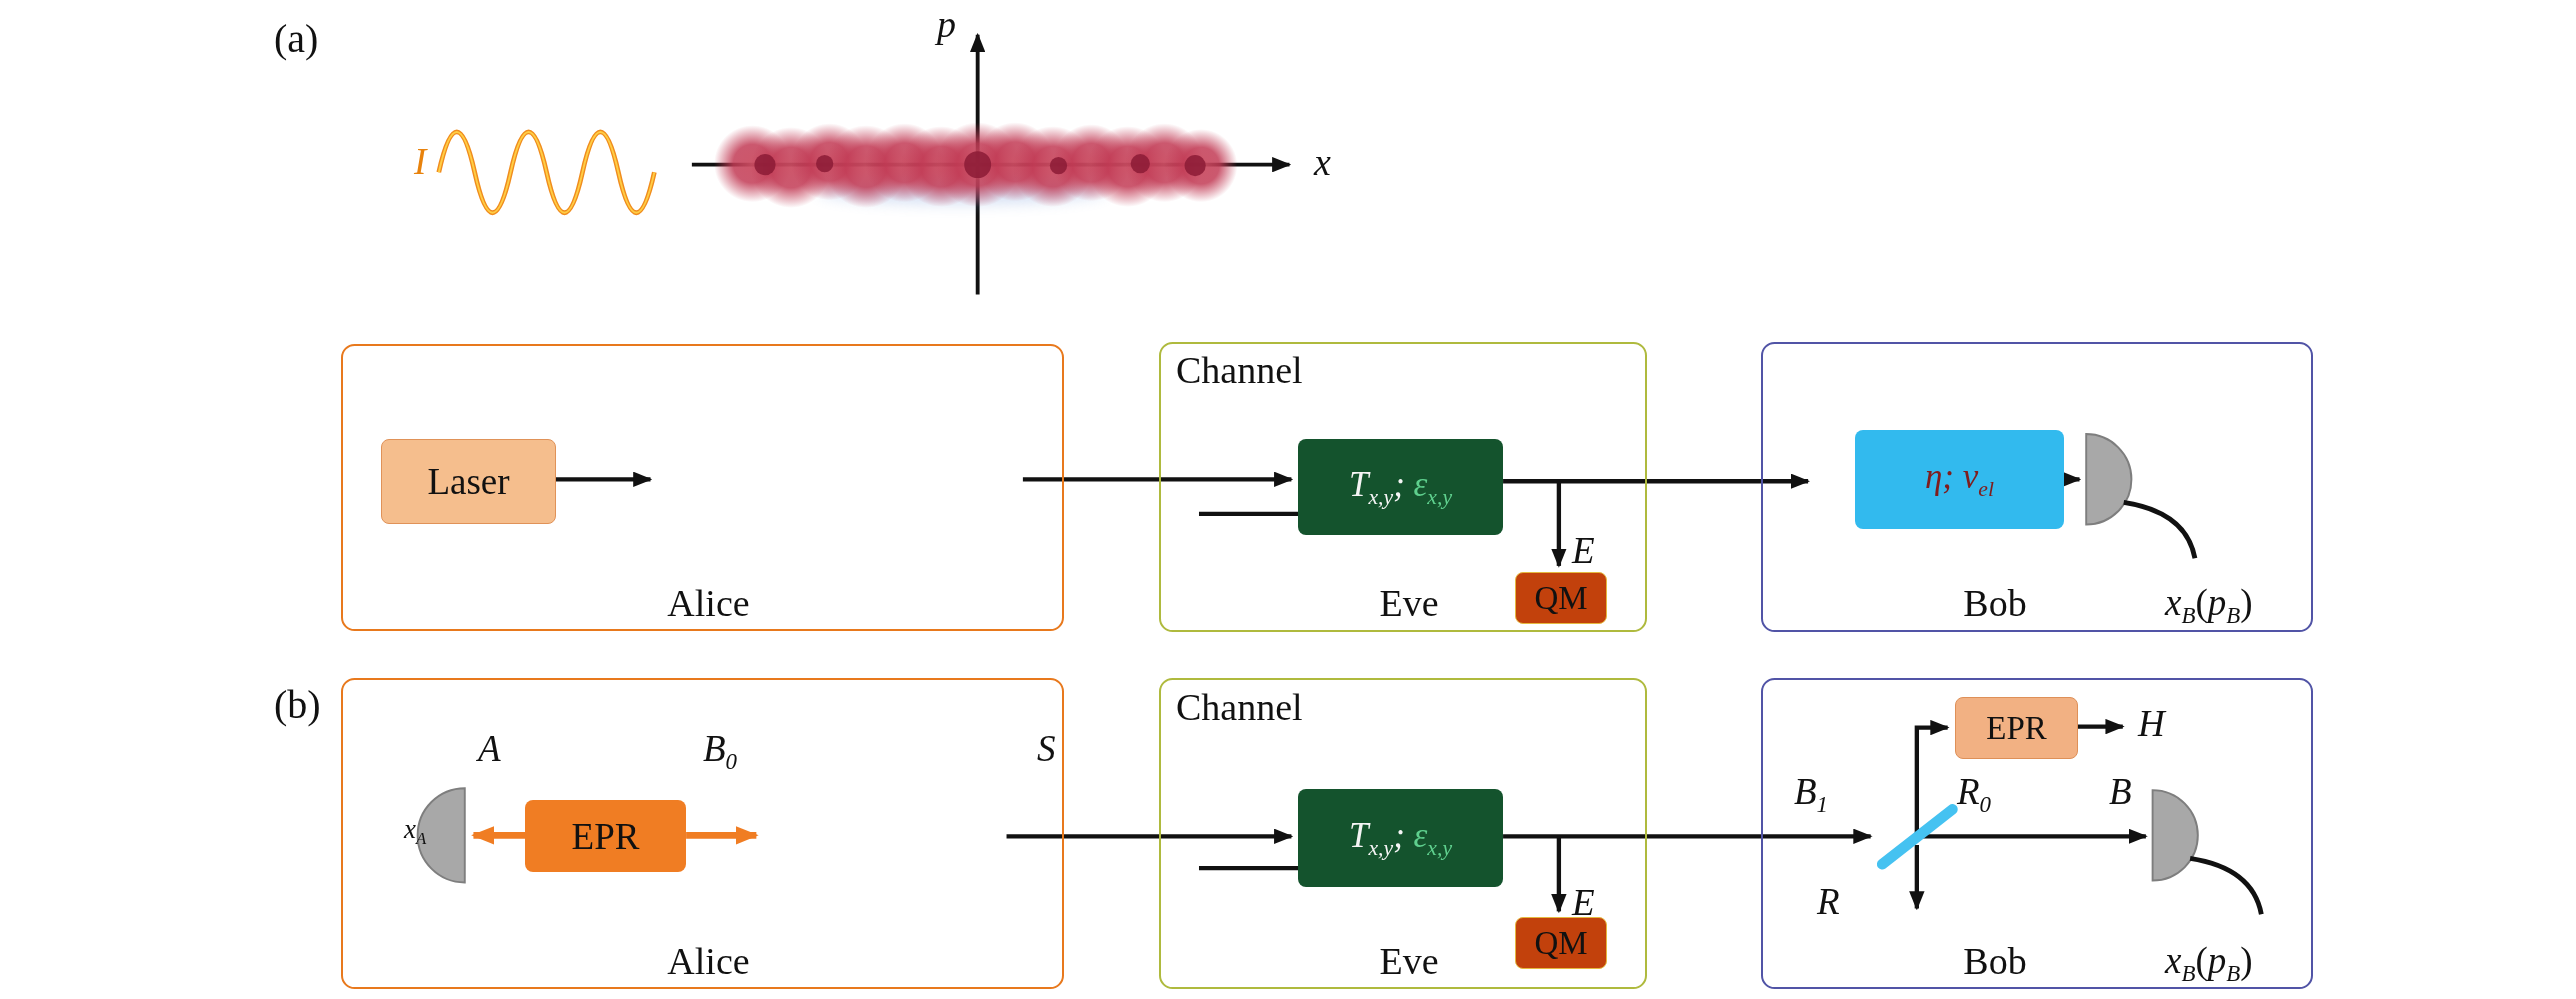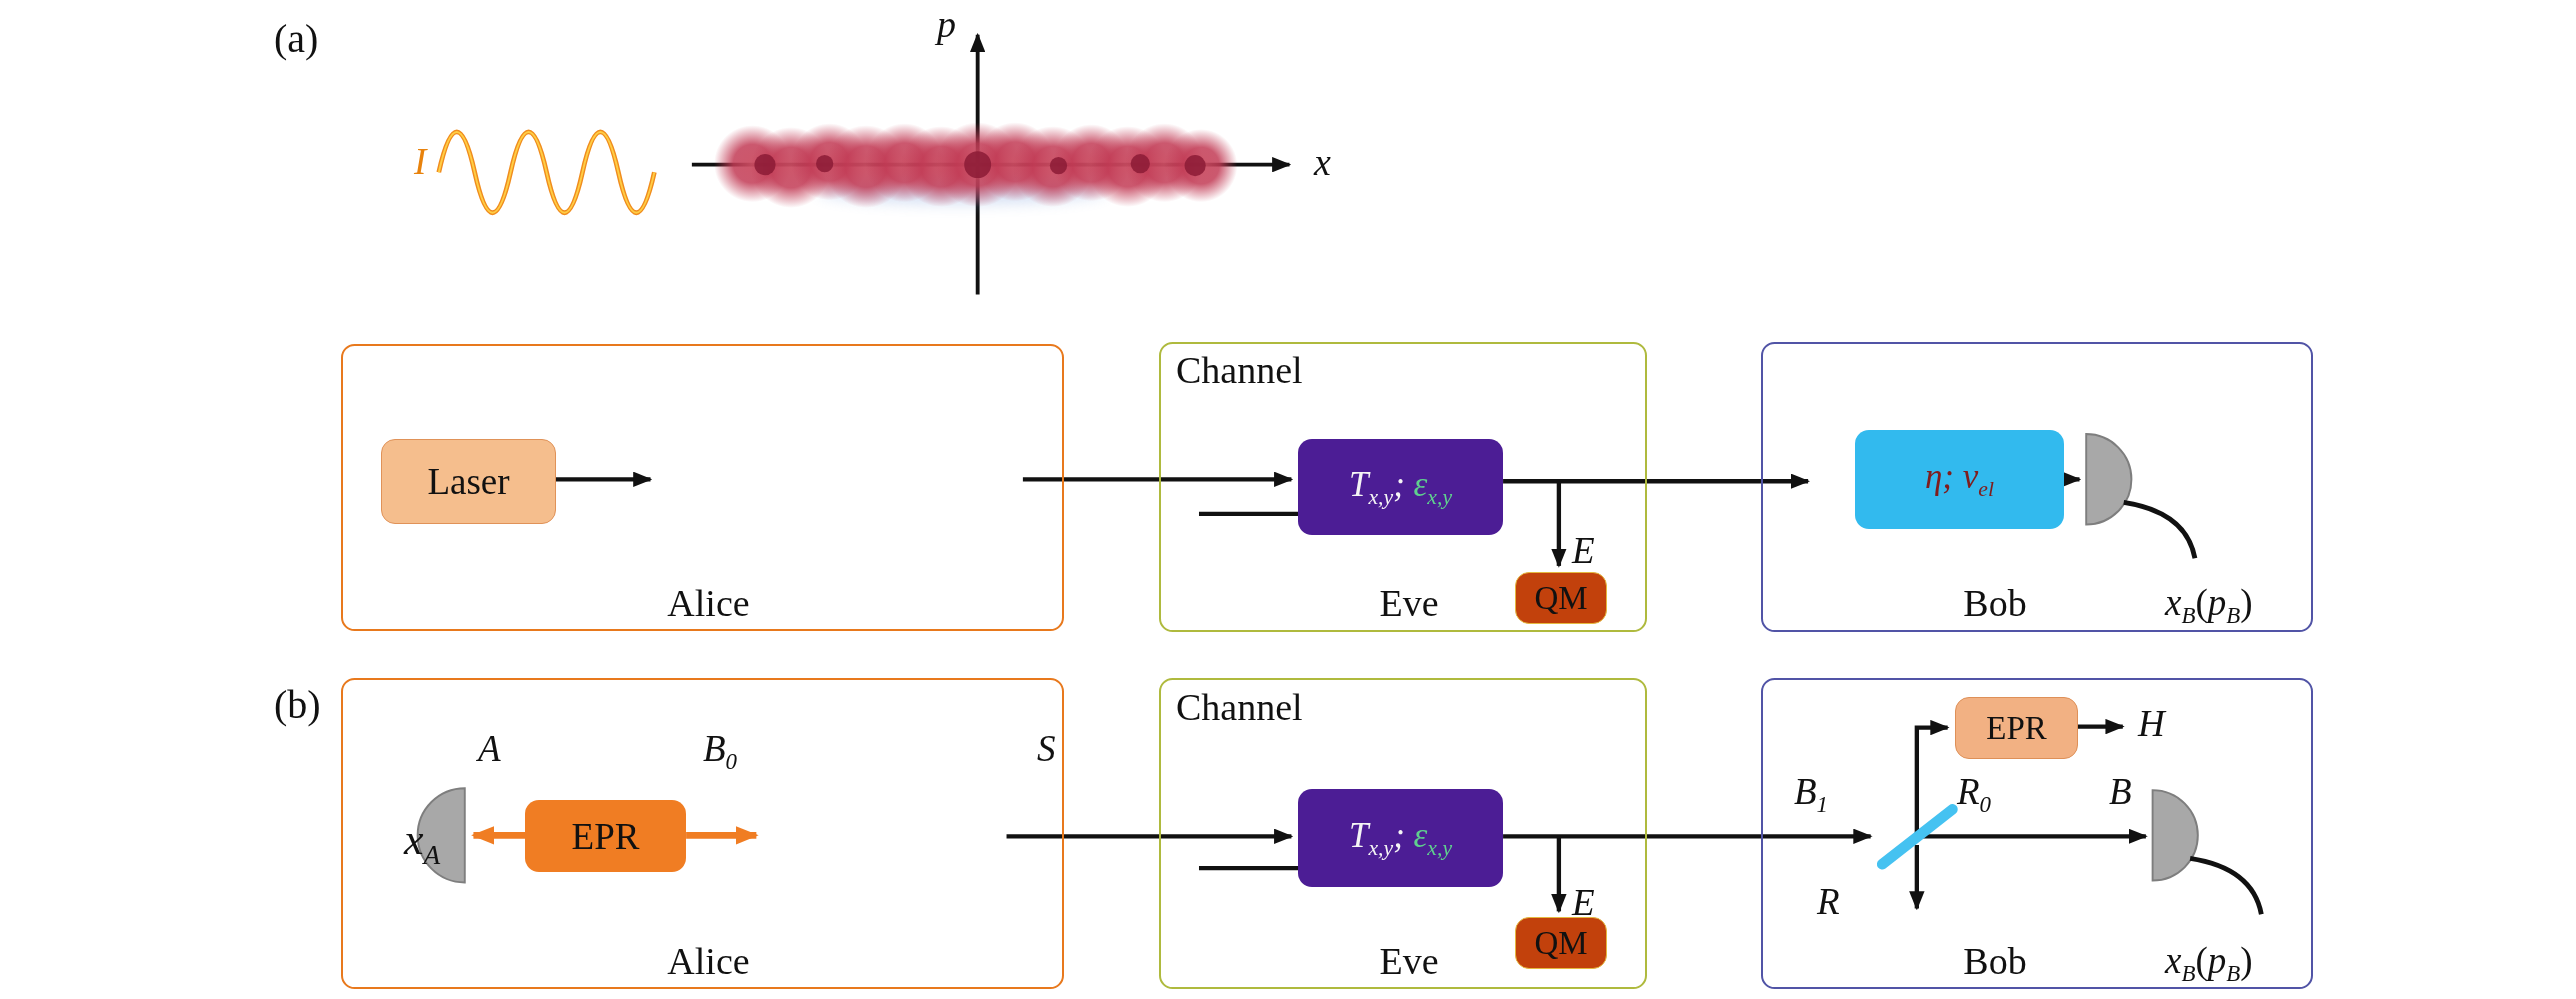--- a/index.html
+++ b/index.html
@@ -4,25 +4,25 @@
 <style>
   html,body{margin:0;padding:0;background:#ffffff;}
   .canvas{position:relative;width:2576px;height:1000px;background:#fff;overflow:hidden;
           font-family:"Liberation Serif","DejaVu Serif",serif;color:#111;}
   svg.layer{position:absolute;left:0;top:0;width:2576px;height:1000px;}
   .box{position:absolute;border-radius:13.5px;background:transparent;}
   .box.alice{border:2.9px solid #E8791D;}
   .box.channel{border:2.9px solid #AFBA3E;}
   .box.bob{border:2.9px solid #5154A6;}
   .fill{position:absolute;display:flex;align-items:center;justify-content:center;
-        font-size:37px;border-radius:14px;color:#111;text-align:center;}
+        font-size:37px;border-radius:8px;color:#111;text-align:center;}
   .inner{white-space:pre;}
   .laserbox,.ambox{background:#F5BE8D;border:1.9px solid #E09258;}
   .voabox{background:#90D052;border:1.9px solid #6EAE38;}
-  .tbox{background:#4c1d95;color:#F5F5F5;font-style:italic;font-size:35px;}
+  .tbox{background:#14532d;color:#F5F5F5;font-style:italic;font-size:35px;}
   .tbox .eps{color:#5FD08E;}
   .qmbox{background:#c2410c;border:1.9px solid #E5B93F;font-size:33px;}
   .etabox{background:#32BAEE;color:#7f1d1d;font-style:italic;font-size:35px;margin-left:39px;}
   .eprstrong{background:#F07D23;}
   .eprsoft{background:#F2B183;border:1.9px solid #DE9058;font-size:33px;}
   .squeezerbox{background:#2FC9A9;}
   .lbl{position:absolute;font-size:38px;color:#111;}
   .math{font-style:italic;}
   .ctr{text-align:center;padding-left:8px;}
   sub{font-size:0.62em;}
@@ -149,21 +149,21 @@
     <span class="inner"><span>η; </span><span>v</span><sub>el</sub></span>
   </div>
   <div class="lbl ctr" style="left:1761px;top:581px;width:452px">Bob</div>
   <div class="lbl" style="left:2165px;top:581px;font-size:37px">
     <span class="math">x</span><sub class="math">B</sub><span>(</span><span class="math">p</span><sub class="math">B</sub><span>)</span>
   </div>
 
   <div class="lbl" style="left:274px;top:681px;font-size:40px">(b)</div>
 
   <div class="box alice" style="left:341px;top:678px;width:719px;height:307px"></div>
-  <div class="lbl math" style="left:404px;top:814px;font-size:44px">
+  <div class="lbl math" style="left:404px;top:814px;font-size:27px">
     <span>x</span><sub>A</sub>
   </div>
   <div class="lbl math" style="left:478px;top:727px;font-size:37px">A</div>
   <div class="fill eprstrong" style="left:525px;top:800px;width:161px;height:72px">
     <span class="inner">EPR</span>
   </div>
   <div class="lbl math" style="left:703px;top:727px;font-size:37px">
     <span>B</span><sub>0</sub>
   </div>
   <div class="lbl math" style="left:1037px;top:727px;font-size:37px">S</div>

